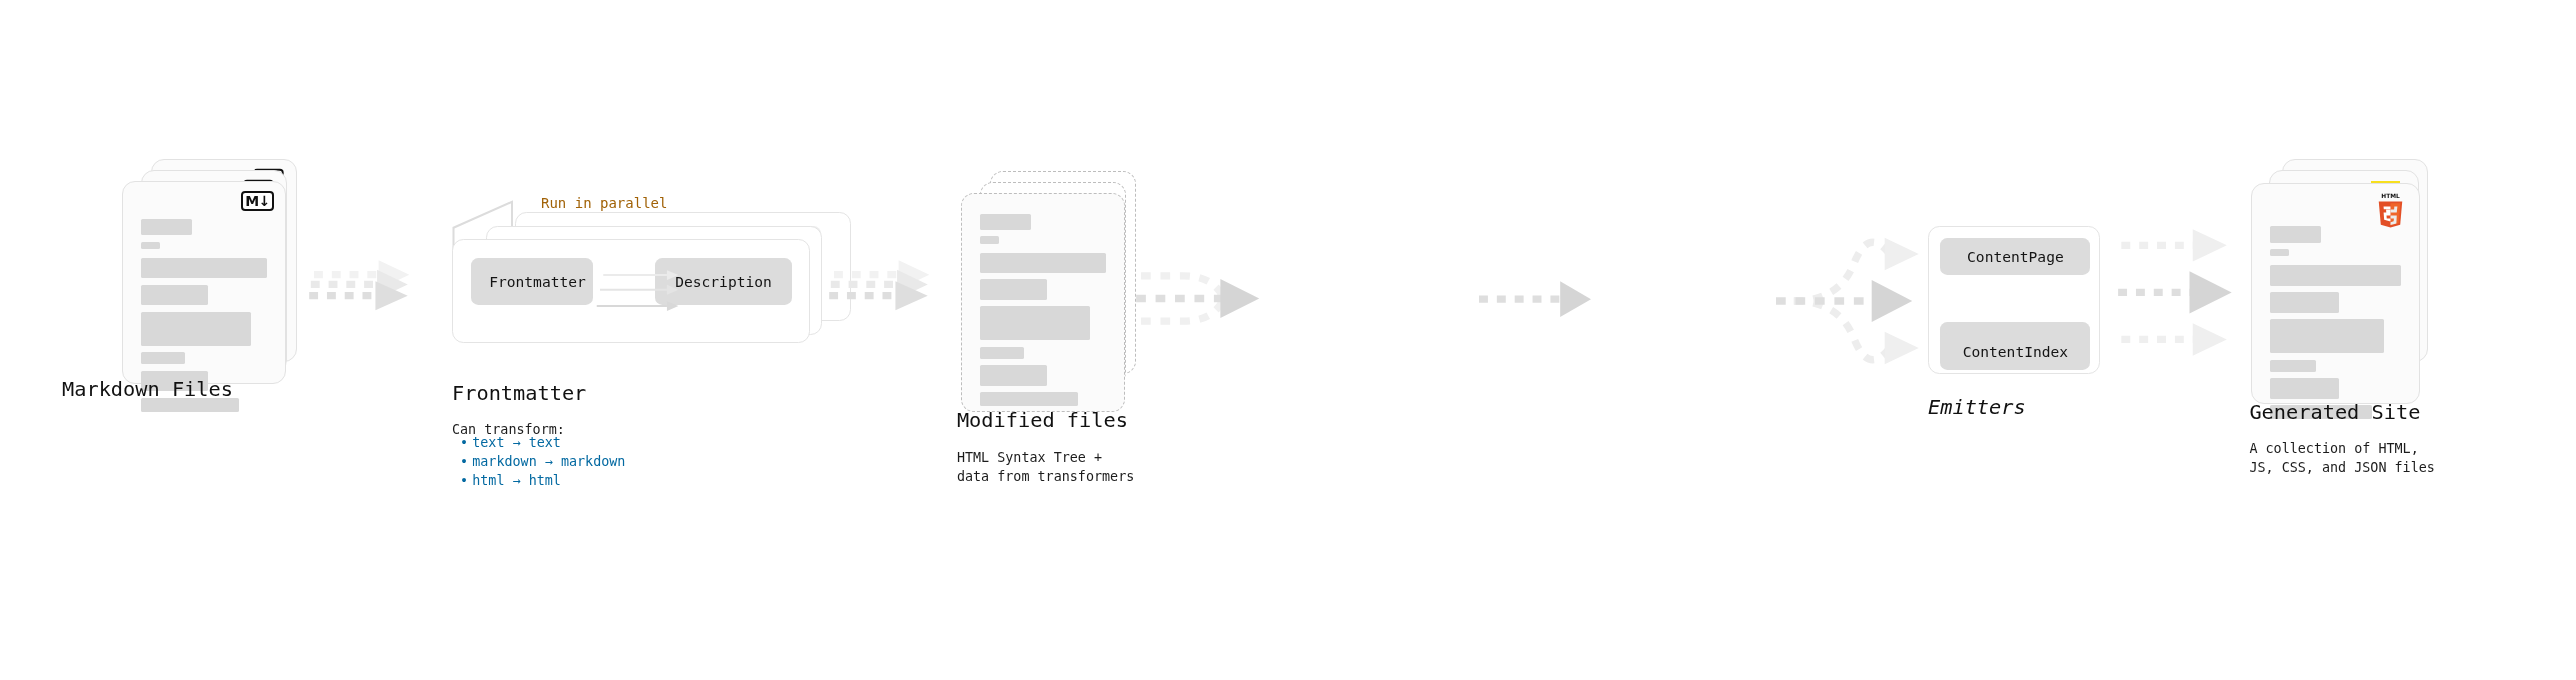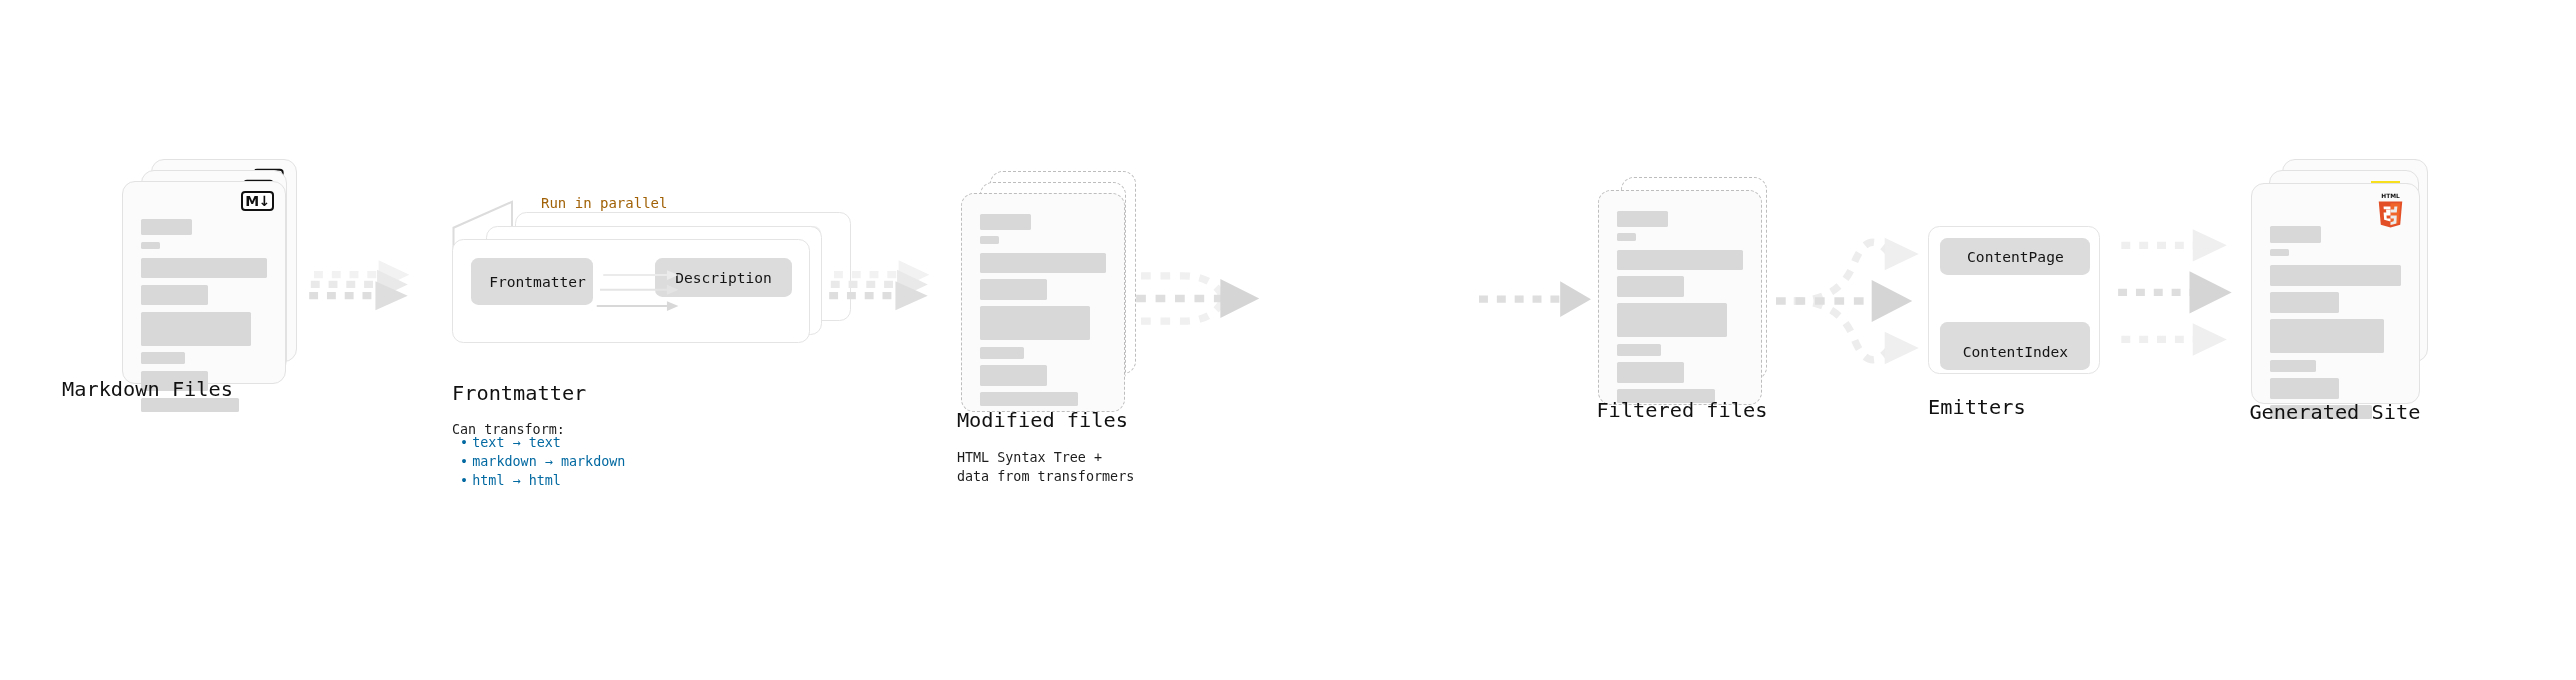--- a/index.html
+++ b/index.html
@@ -125,21 +125,21 @@
     <div class="pbox" style="left:63px;top:19.5px;width:336px;height:109px;">
       <div class="pill faint2" style="left:18px;top:13px;width:111px;height:46px;"></div>
       <div class="pill faint2" style="left:185px;top:13px;width:120px;height:46px;"></div>
     </div>
     <div class="pbox" style="left:34px;top:34px;width:336px;height:109px;">
       <div class="pill faint1" style="left:18px;top:13px;width:111px;height:47px;"></div>
       <div class="pill faint1" style="left:185px;top:13px;width:120px;height:47px;"></div>
     </div>
     <div class="pbox" style="left:0px;top:47px;width:358px;height:104px;">
       <div class="pill" style="left:18px;top:18px;width:122px;height:47px;padding-left:11px;">Frontmatter</div>
-      <div class="pill" style="left:202px;top:18px;width:137px;height:39px;">Description</div>
+      <div class="pill" style="left:202px;top:18px;width:137px;height:47px;">Description</div>
     </div>
 
     <svg style="position:absolute;left:148px;top:78px;" width="98" height="46" viewBox="0 0 120 56">
       <g stroke-width="2.5" fill="none">
         <line x1="4" y1="6" x2="82" y2="6" stroke="#ebebeb"></line>
         <polygon points="82,0 96,6 82,12" fill="#ebebeb"></polygon>
         <line x1="0" y1="24" x2="82" y2="24" stroke="#e4e4e4"></line>
         <polygon points="82,18 96,24 82,30" fill="#e4e4e4"></polygon>
         <line x1="-4" y1="44" x2="82" y2="44" stroke="#d8d8d8"></line>
         <polygon points="82,38 96,44 82,50" fill="#d8d8d8"></polygon>
@@ -196,57 +196,39 @@
     </g>
     <polygon points="104,26 152,50 104,74" fill="#d5d5d5"></polygon>
   </svg>
 
 
   <svg class="node" style="left:1479px;top:286px;" width="112" height="28" viewBox="0 0 138 34">
     <line x1="0" y1="16" x2="104" y2="16" stroke="#dedede" stroke-dasharray="11 11" stroke-width="9"></line>
     <polygon points="100,-6 138,16 100,38" fill="#d5d5d5"></polygon>
   </svg>
 
-  <div class="node" style="left:1598px;top:177px;">
-    <div class="stack" style="width:187px;height:252px;">
-      <div class="card dashed ghost" style="left:23px;top:0px;width:146px;height:203px;"></div>
-      <div class="card dashed" style="left:0px;top:13px;width:164px;height:215px;">
-        <div class="card-body" style="top:19.5px;">
-          <div class="bar" style="width:51px;height:16.3px;"></div>
-          <div class="bar" style="width:18.7px;height:7.3px;margin-bottom:9px;"></div>
-          <div class="bar" style="width:100%;height:20.3px;"></div>
-          <div class="bar" style="width:53%;height:20.3px;"></div>
-          <div class="bar" style="width:87%;height:34px;"></div>
-          <div class="bar" style="width:35%;height:12.2px;"></div>
-          <div class="bar" style="width:53%;height:20.3px;"></div>
-          <div class="bar" style="width:78%;height:14px;"></div>
-        </div>
-      </div>
-    </div>
-    <div class="cap-title" style="position:absolute;left:-1.6px;top:221px;">Filtered files</div>
-  </div>
 
   <svg class="node" style="left:1776px;top:244px;" width="146" height="114" viewBox="0 0 180 140">
     <g stroke-dasharray="12 12" stroke-width="9" fill="none">
       <path d="M 22 70 Q 78 70 96 24 T 140 12" stroke="#ededed"></path>
       <path d="M 22 70 Q 78 70 96 116 T 140 128" stroke="#ededed"></path>
       <line x1="0" y1="70" x2="122" y2="70" stroke="#dedede"></line>
     </g>
     <polygon points="134,-8 176,12 134,32" fill="#efefef"></polygon>
     <polygon points="118,44 168,70 118,96" fill="#d5d5d5"></polygon>
     <polygon points="134,108 176,128 134,148" fill="#efefef"></polygon>
   </svg>
 
   <div class="node" style="left:1928px;top:226px;">
     <div class="pbox" style="position:relative;left:0;top:0;width:172px;height:148px;">
       <div class="pill" style="left:11.4px;top:11.4px;width:150px;height:37px;">ContentPage</div>
       <div class="pill" style="left:11.4px;top:59px;width:150px;height:37px;margin-top:36px;">FolderPage</div>
       <div class="pill" style="left:11.4px;top:106px;width:150px;height:37px;">ContentIndex</div>
     </div>
-    <div class="cap-title" style="position:absolute;left:0px;top:169px;">Emitters</div>
+    <div class="cap-title" style="position:absolute;left:0px;top:169px;font-style:italic;">Emitters</div>
   </div>
 
   <svg class="node" style="left:2118px;top:234px;" width="130" height="146" viewBox="0 0 160 180">
     <g stroke-dasharray="11 11" stroke-width="9" fill="none">
       <line x1="4" y1="14" x2="96" y2="14" stroke="#efefef"></line>
       <line x1="0" y1="72" x2="96" y2="72" stroke="#dedede"></line>
       <line x1="4" y1="130" x2="96" y2="130" stroke="#efefef"></line>
     </g>
     <polygon points="92,-6 134,14 92,34" fill="#efefef"></polygon>
     <polygon points="88,46 140,72 88,98" fill="#d5d5d5"></polygon>
@@ -280,16 +262,18 @@
           <div class="bar" style="width:100%;height:20.3px;"></div>
           <div class="bar" style="width:53%;height:20.3px;"></div>
           <div class="bar" style="width:87%;height:34px;"></div>
           <div class="bar" style="width:35%;height:12.2px;"></div>
           <div class="bar" style="width:53%;height:20.3px;"></div>
           <div class="bar" style="width:78%;height:14px;"></div>
         </div>
       </div>
     </div>
     <div class="cap-title" style="position:absolute;left:-1.6px;top:241px;">Generated Site</div>
+    <div class="cap-sub" style="position:absolute;left:-1.6px;top:271px;">A collection of HTML,
+JS, CSS, and JSON files</div>
   </div>
 
 </div>
 
 
 </body></html>

